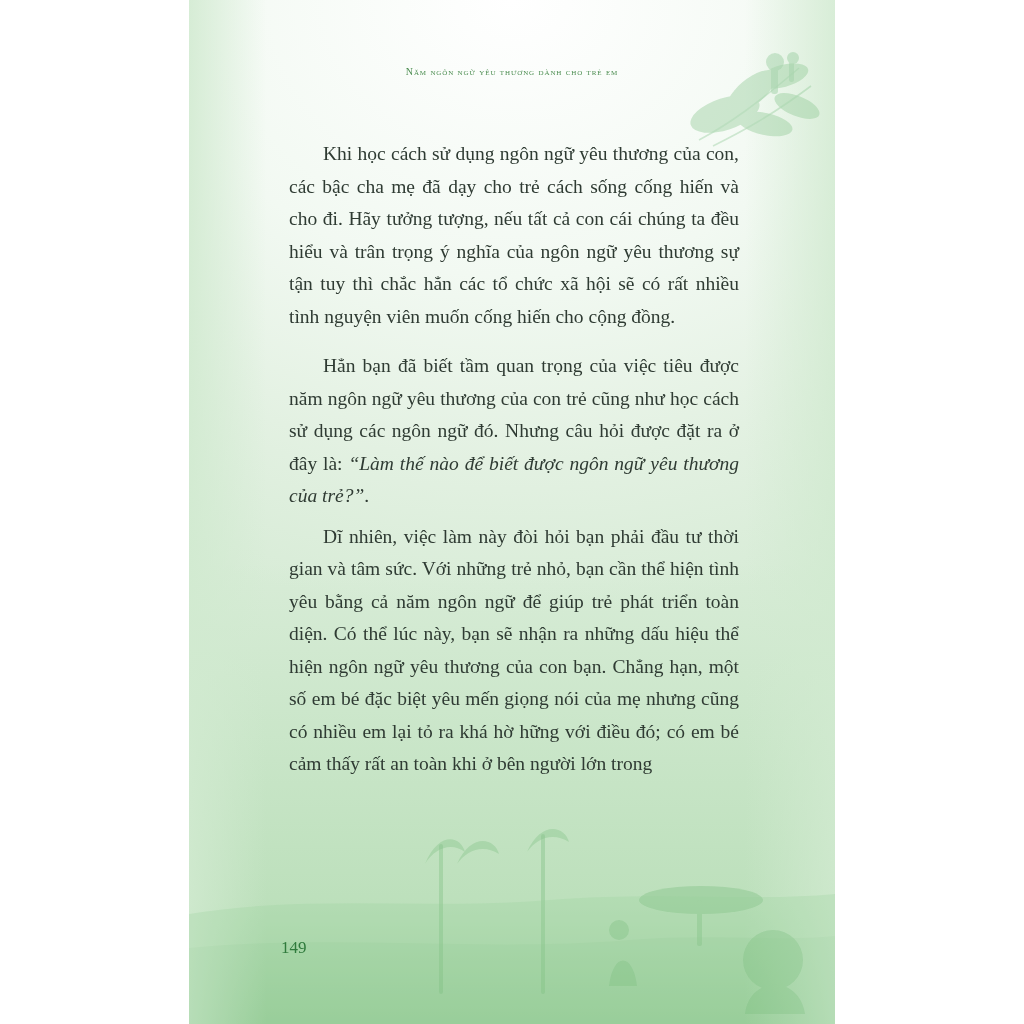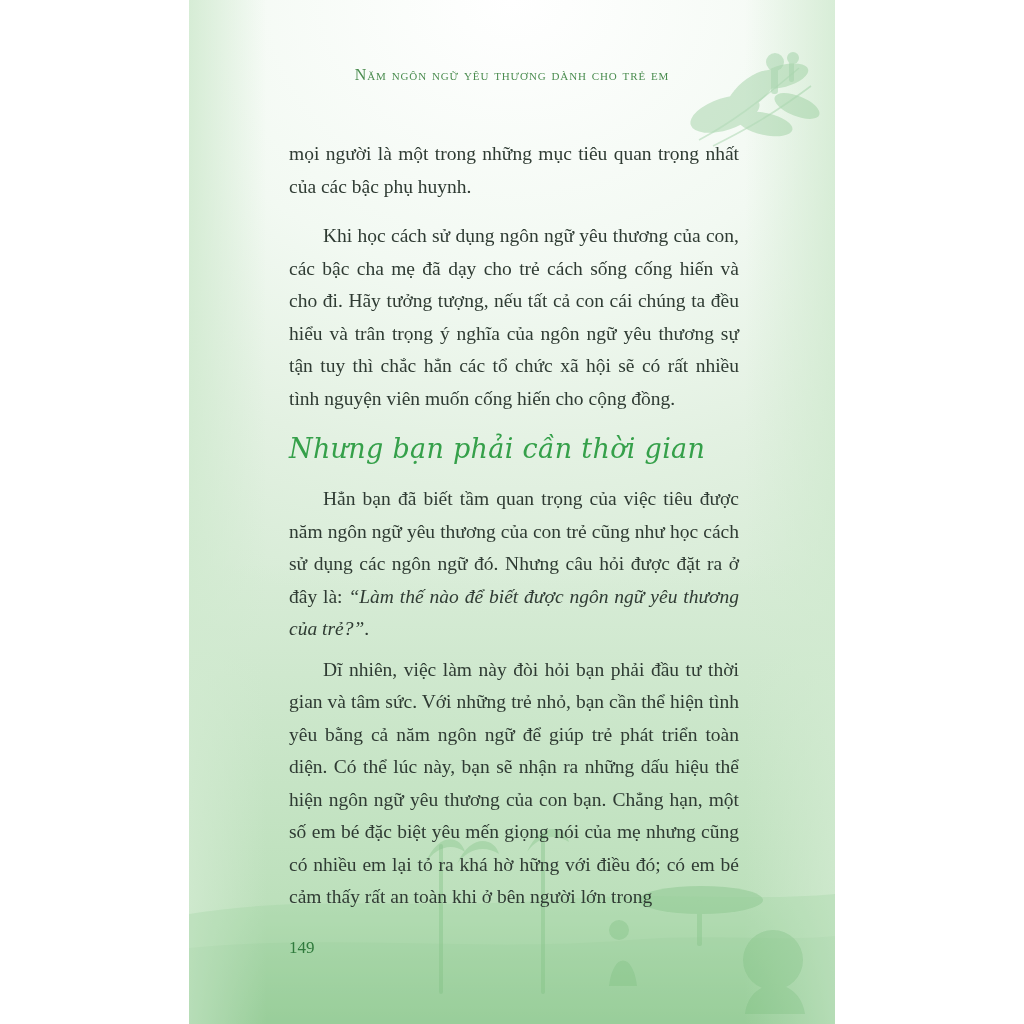--- a/index.html
+++ b/index.html
@@ -71,21 +71,21 @@
 
   .running-head {
     position: absolute;
     left: 0;
     right: 0;
     top: 66px;
     text-align: center;
     color: #4a8c4f;
     font-family: "Liberation Serif", serif;
     font-variant: small-caps;
-    font-size: 16px;
+    font-size: 10px;
     letter-spacing: 0.9px;
   }
 
   .body-text {
     position: absolute;
     left: 100px;
     top: 138px;
     width: 450px;
     color: #2f3b33;
     font-size: 19.5px;
@@ -118,21 +118,21 @@
     font-size: 27px;
     line-height: 34px;
     font-weight: 400;
     margin: 24px 0 18px 26px;
     text-indent: 0;
     letter-spacing: 0.3px;
   }
 
   .page-number {
     position: absolute;
-    left: 100px;
+    left: 92px;
     top: 938px;
     width: 120px;
     color: #2f7a3c;
     font-size: 17px;
     text-align: left;
   }
 </style>
 </head>
 <body>
 
@@ -184,25 +184,23 @@
       <path d="M338 128 C352 96, 376 102, 380 118 C364 108, 348 114, 338 128 Z"></path>
     </g>
   </svg>
 
   <div class="content">
 
     <div class="running-head">Năm ngôn ngữ yêu thương dành cho trẻ em</div>
 
     <div class="body-text">
 
-      <p>mọi người là một trong những mục tiêu quan trọng nhất của các bậc phụ huynh.</p>
 
       <p class="indent">Khi học cách sử dụng ngôn ngữ yêu thương của con, các bậc cha mẹ đã dạy cho trẻ cách sống cống hiến và cho đi. Hãy tưởng tượng, nếu tất cả con cái chúng ta đều hiểu và trân trọng ý nghĩa của ngôn ngữ yêu thương sự tận tuy thì chắc hẳn các tổ chức xã hội sẽ có rất nhiều tình nguyện viên muốn cống hiến cho cộng đồng.</p>
 
-      <p class="section-heading">Nhưng bạn phải cần thời gian</p>
 
       <p class="indent"><span>Hẳn bạn đã biết tầm quan trọng của việc tiêu được năm ngôn ngữ yêu thương của con trẻ cũng như học cách sử dụng các ngôn ngữ đó. Nhưng câu hỏi được đặt ra ở đây là: </span><em>“Làm thế nào để biết được ngôn ngữ yêu thương của trẻ?”</em><span>.</span></p>
 
       <p class="indent space-before">Dĩ nhiên, việc làm này đòi hỏi bạn phải đầu tư thời gian và tâm sức. Với những trẻ nhỏ, bạn cần thể hiện tình yêu bằng cả năm ngôn ngữ để giúp trẻ phát triển toàn diện. Có thể lúc này, bạn sẽ nhận ra những dấu hiệu thể hiện ngôn ngữ yêu thương của con bạn. Chẳng hạn, một số em bé đặc biệt yêu mến giọng nói của mẹ nhưng cũng có nhiều em lại tỏ ra khá hờ hững với điều đó; có em bé cảm thấy rất an toàn khi ở bên người lớn trong</p>
 
     </div>
 
     <div class="page-number">149</div>
 
   </div>

